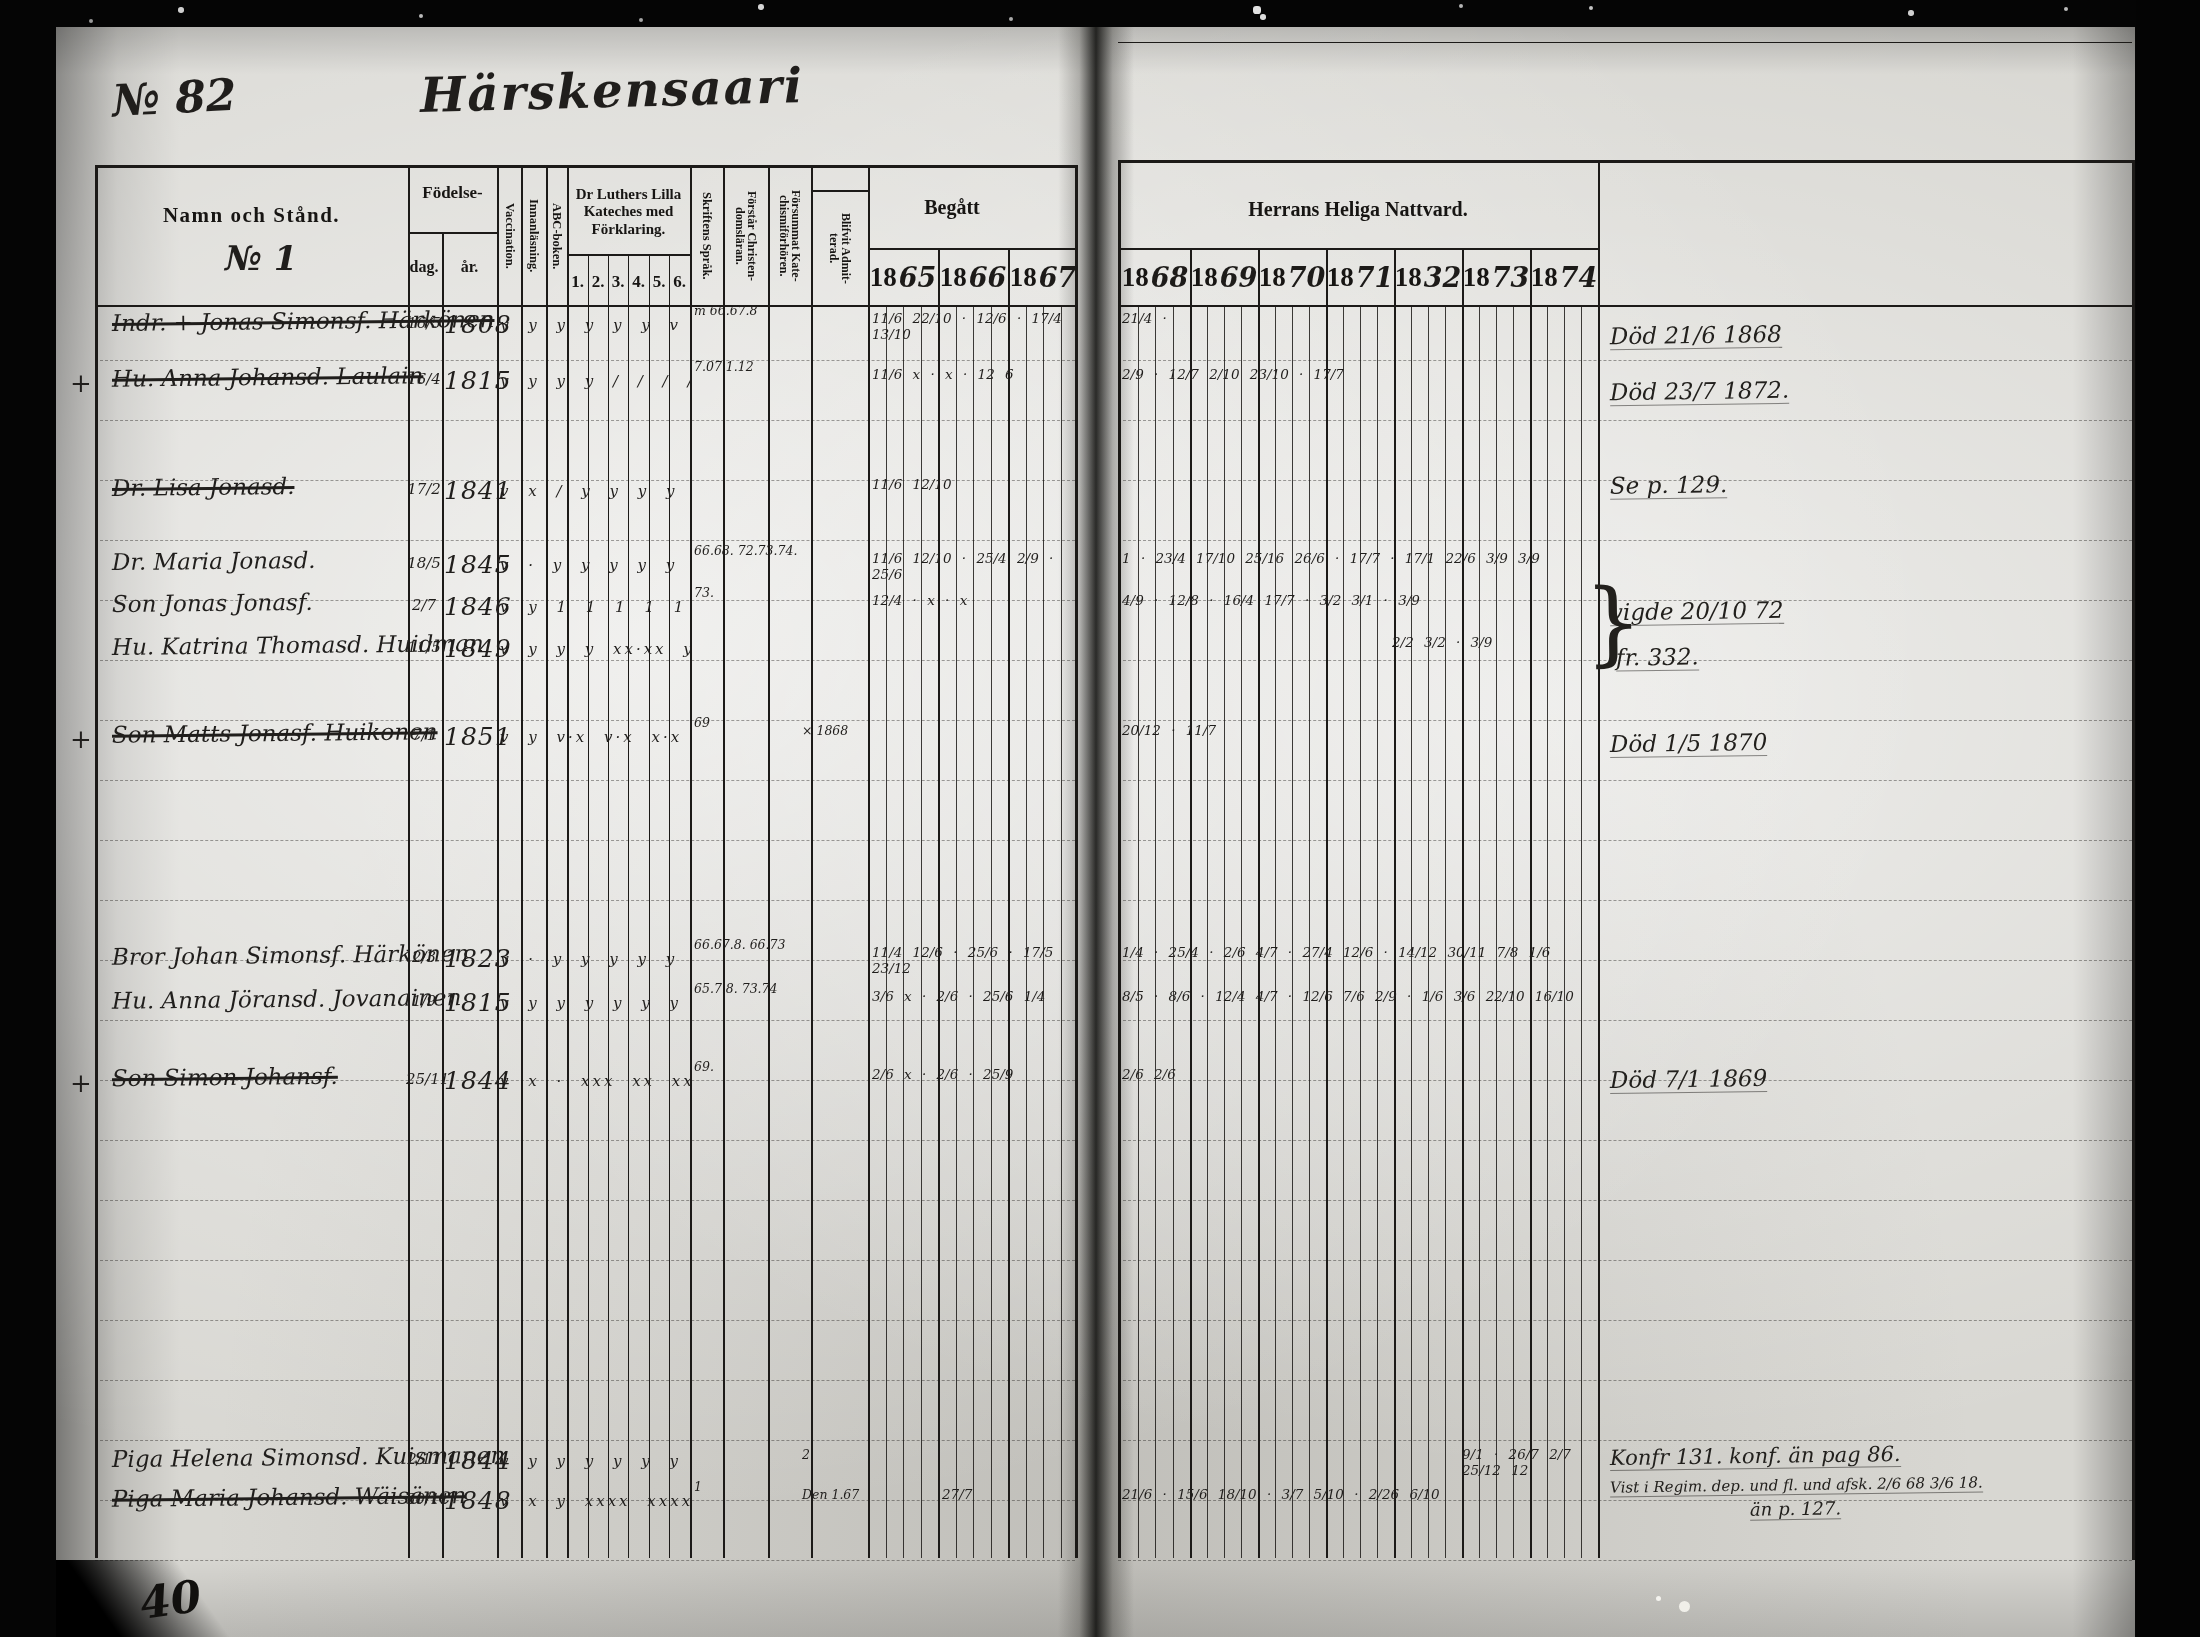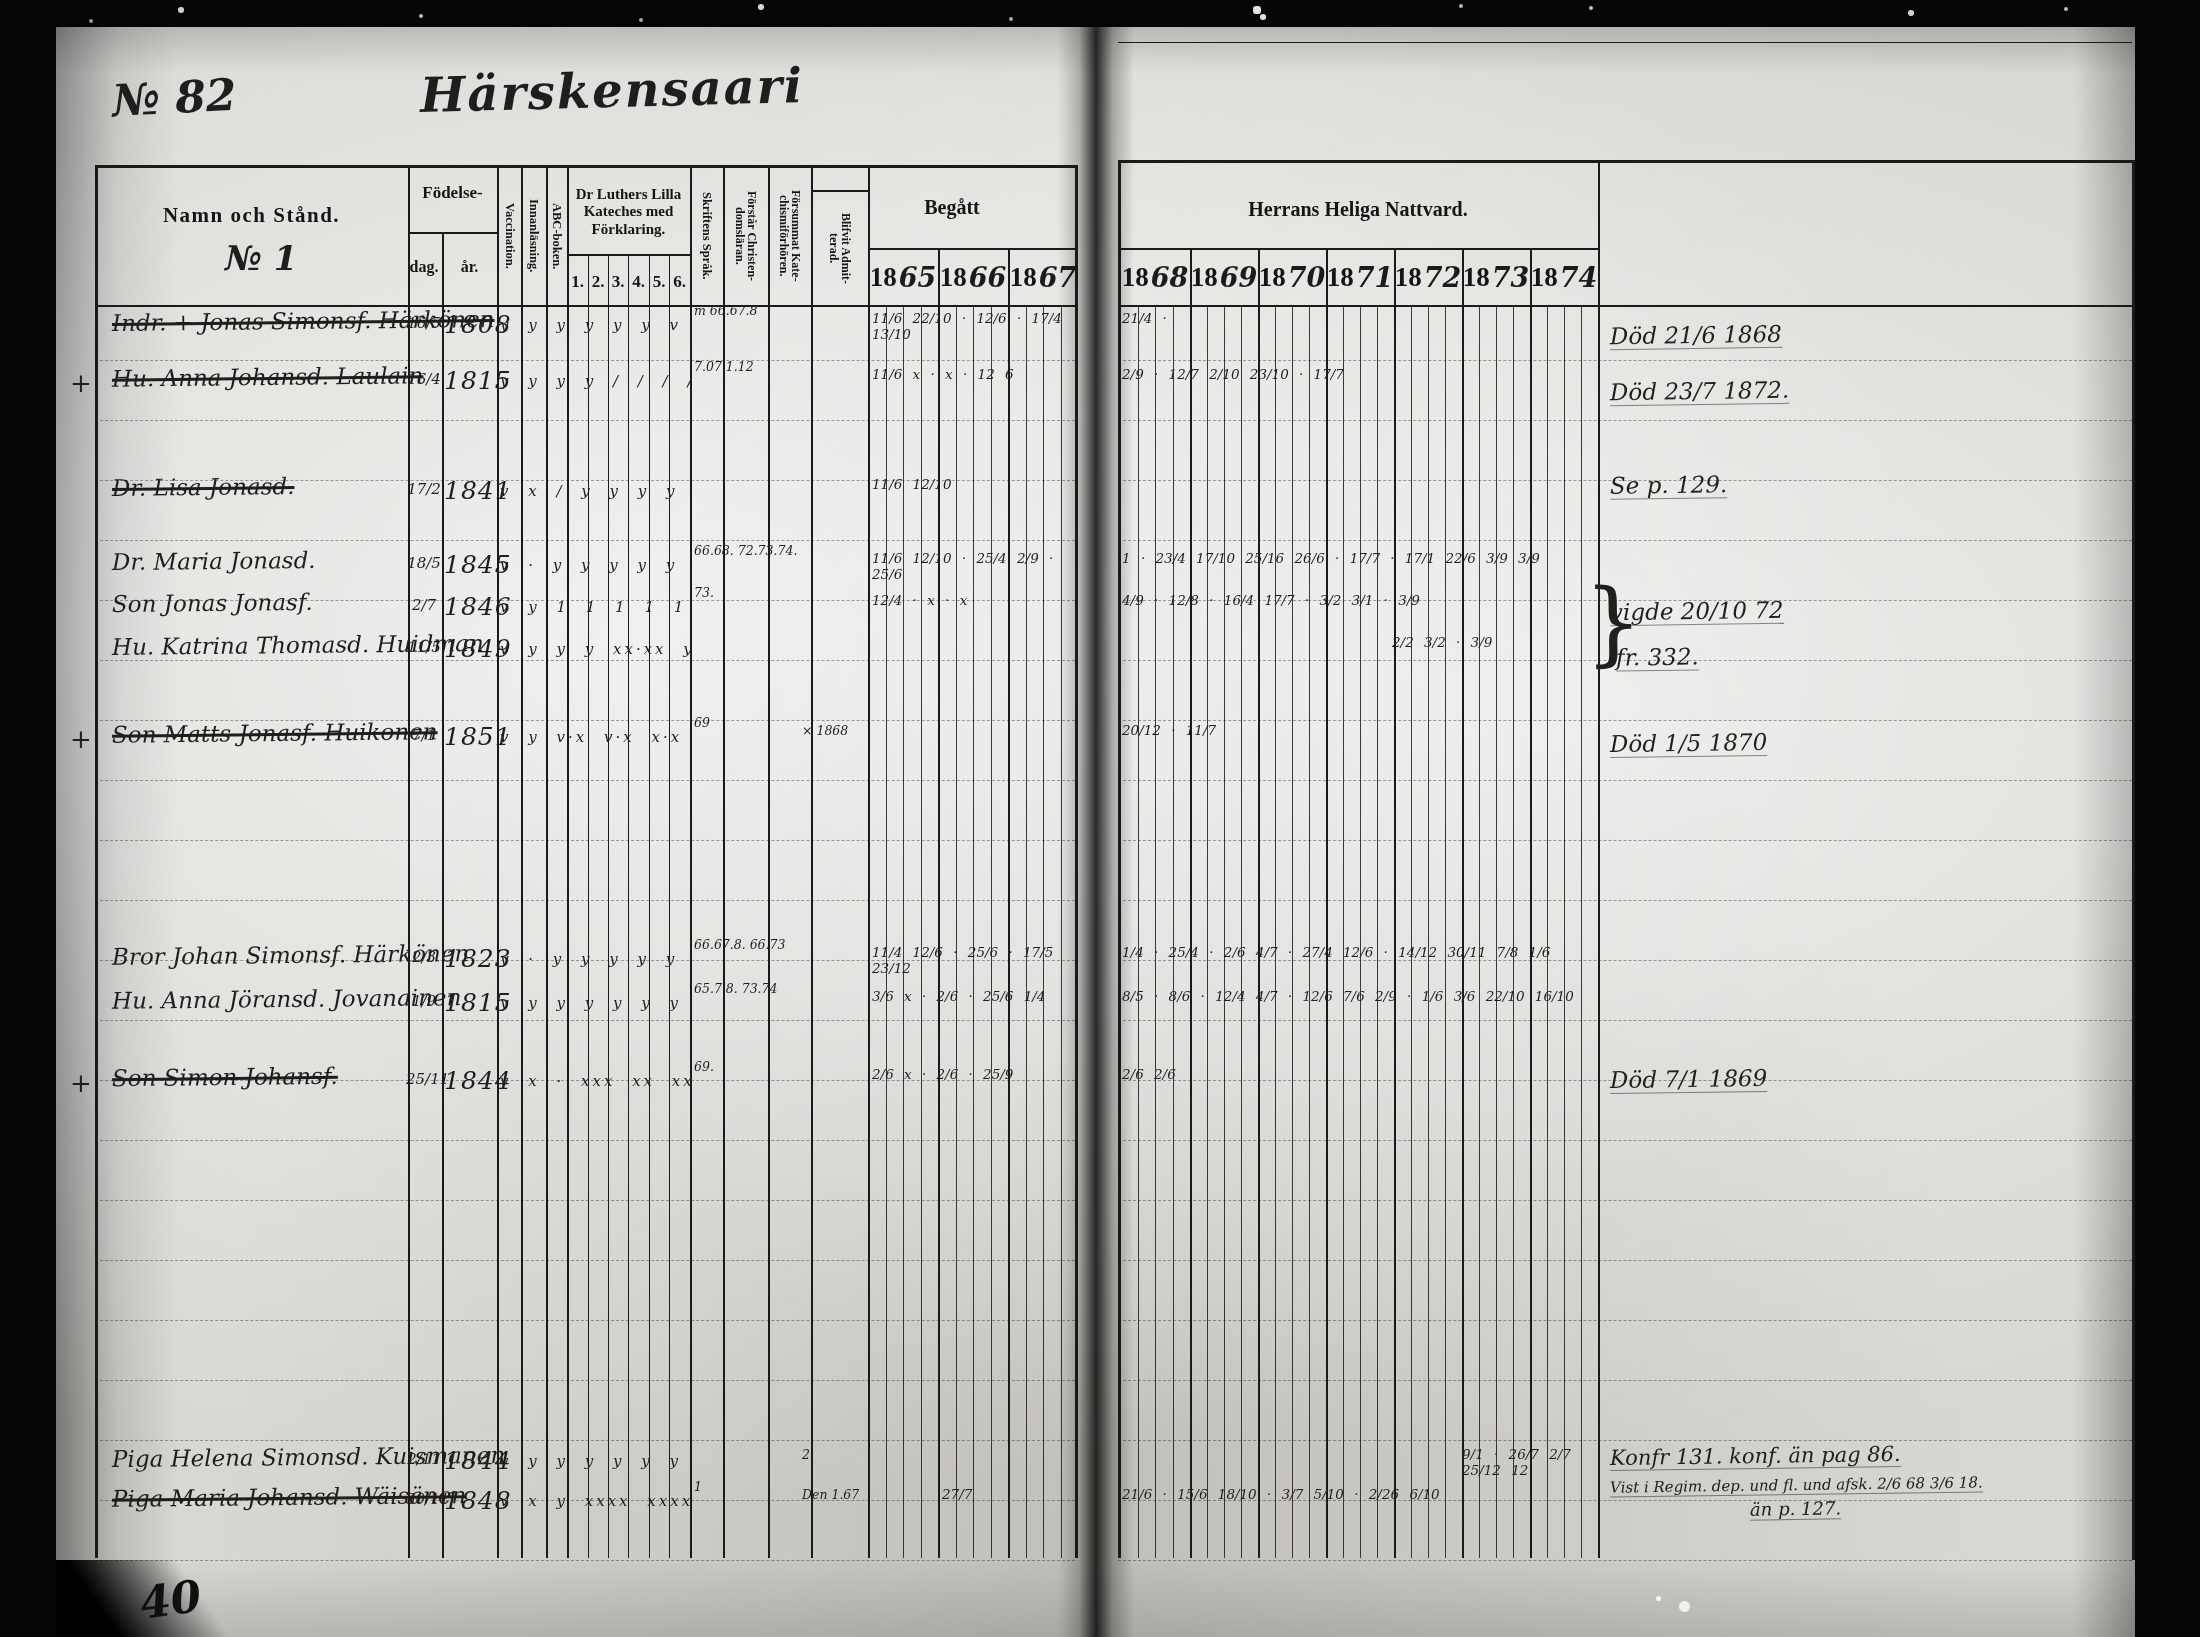--- a/index.html
+++ b/index.html
@@ -231,21 +231,21 @@
       <div class="year-box" style="left: 1258px; width: 68px;">
         <span class="yr-p">18</span>
         <span class="yr-h">70</span>
       </div>
       <div class="year-box" style="left: 1326px; width: 68px;">
         <span class="yr-p">18</span>
         <span class="yr-h">71</span>
       </div>
       <div class="year-box" style="left: 1394px; width: 68px;">
         <span class="yr-p">18</span>
-        <span class="yr-h">72</span>
+        <span class="yr-h">32</span>
       </div>
       <div class="year-box" style="left: 1462px; width: 68px;">
         <span class="yr-p">18</span>
         <span class="yr-h">73</span>
       </div>
       <div class="year-box" style="left: 1530px; width: 68px;">
         <span class="yr-p">18</span>
         <span class="yr-h">74</span>
       </div>
     </div>

